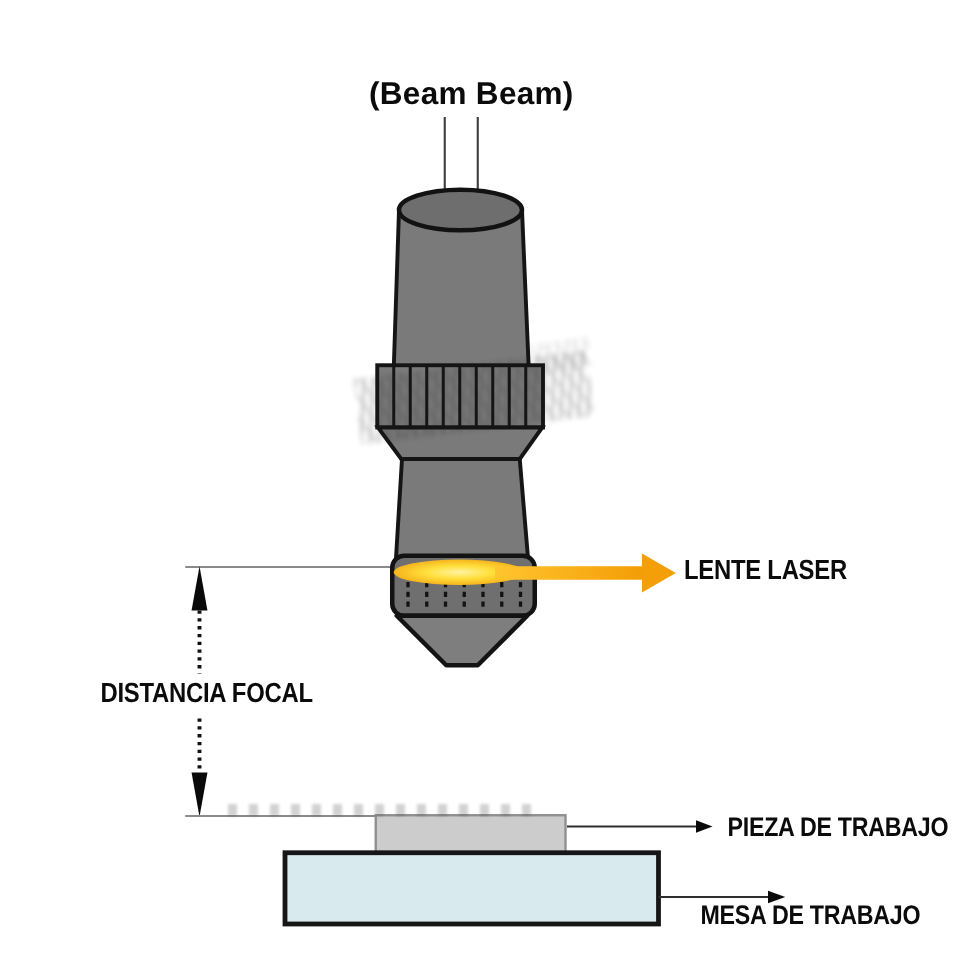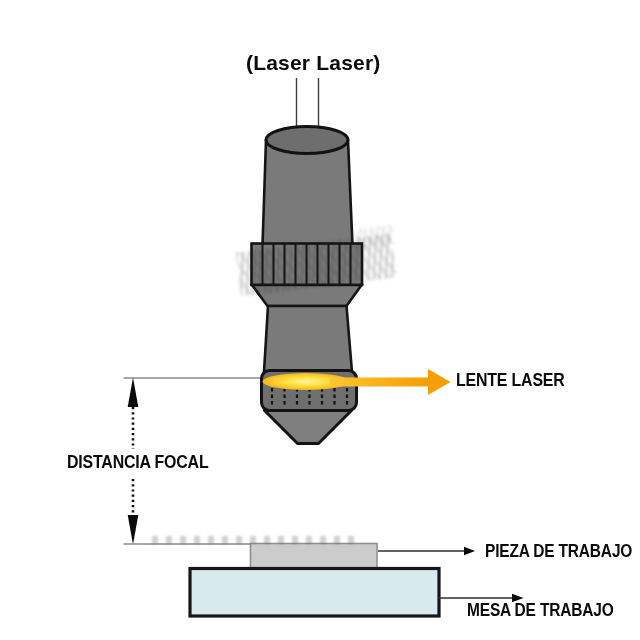--- a/index.html
+++ b/index.html
@@ -114,19 +114,19 @@
     <g>
       <line x1="439" y1="598" x2="513" y2="598" stroke="#2e2e2e" stroke-width="1.4"></line>
       <polygon points="523.5,598 512,593.8 512,602.2" fill="#0a0a0a"></polygon>
     </g>
   </svg>
 
   <div class="watermark" id="wm-ring"></div>
   <div class="watermark" id="wm-side"></div>
   <div class="watermark" id="wm-bottom"></div>
 
-  <div class="label" id="lbl-laser-beam">(Laser Laser)</div>
+  <div class="label" id="lbl-laser-beam">(Beam Beam)</div>
   <div class="label condensed" id="lbl-lente">LENTE LASER</div>
   <div class="label condensed" id="lbl-distancia">DISTANCIA FOCAL</div>
   <div class="label condensed" id="lbl-pieza">PIEZA DE TRABAJO</div>
   <div class="label condensed" id="lbl-mesa">MESA DE TRABAJO</div>
 
 </div>
 
 </body></html>

